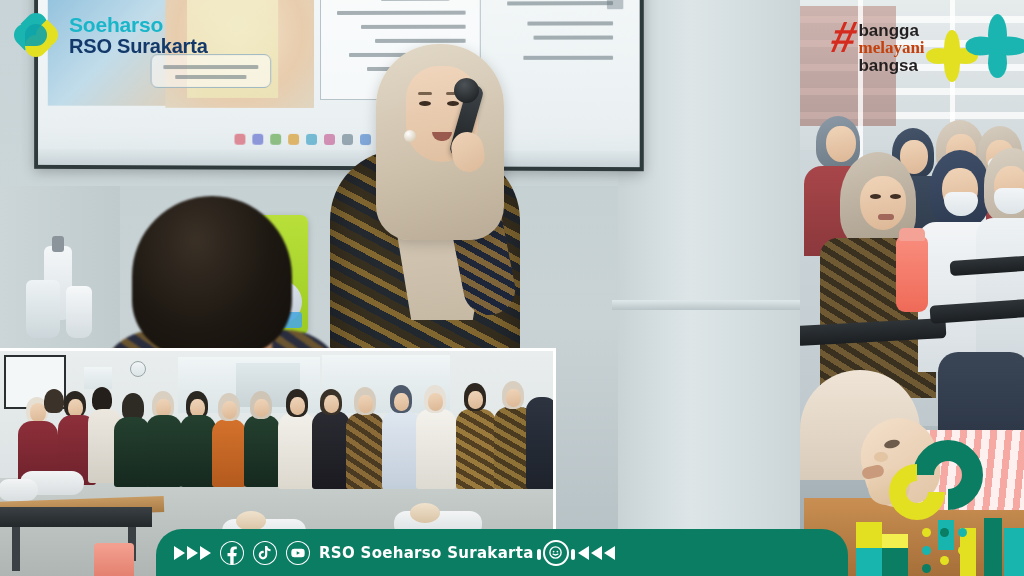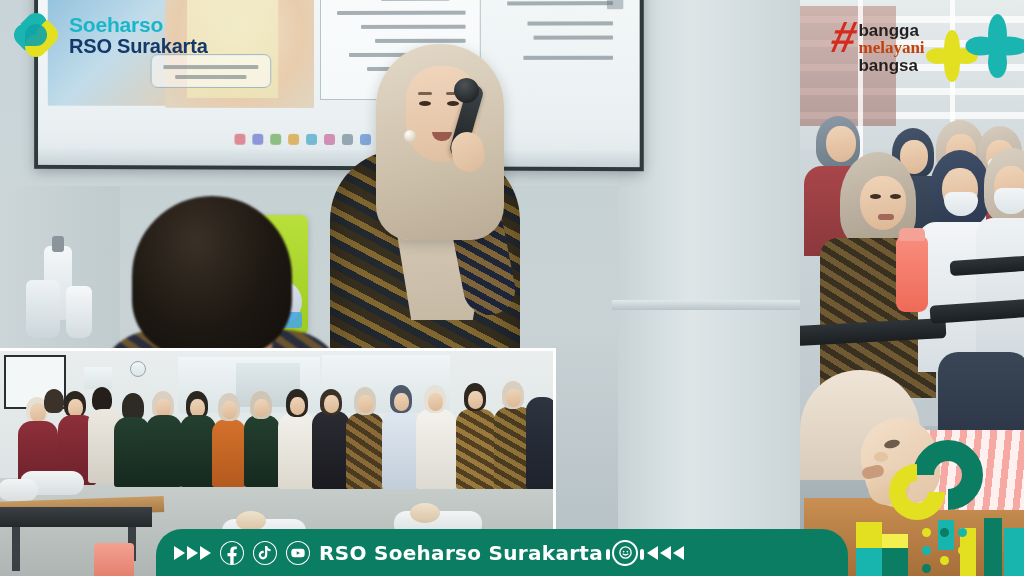--- a/index.html
+++ b/index.html
@@ -206,21 +206,21 @@
         background:#0b7d63; border-radius:26px 26px 0 0;
         display:flex; align-items:center; padding:0 16px 0 18px; gap:9px; }
   .arrows { display:flex; gap:2px; align-items:center; }
   .tri { width:0; height:0; border-left:11px solid #fff;
          border-top:7px solid transparent; border-bottom:7px solid transparent; }
   .tri-l { width:0; height:0; border-right:11px solid #fff;
          border-top:7px solid transparent; border-bottom:7px solid transparent; }
   .sico { width:24px; height:24px; border-radius:50%; background:#fff; position:relative;
           display:flex; align-items:center; justify-content:center; flex:0 0 auto; }
   .sico svg { display:block; }
-  .bn-text { color:#fff; font-size:20px; font-weight:bold; letter-spacing:.3px;
+  .bn-text { color:#fff; font-size:15px; font-weight:bold; letter-spacing:.3px;
              font-family:"DejaVu Sans", sans-serif; white-space:nowrap; }
   .bn-small { color:#fff; font-size:12.5px; font-weight:bold; letter-spacing:.2px;
              font-family:"DejaVu Sans", sans-serif; white-space:nowrap; }
   .bn-tag { color:#fff; font-size:14px; font-weight:bold; letter-spacing:0px;
              font-family:"Liberation Sans", sans-serif; white-space:nowrap; }
   .cc-icon { width:26px; height:26px; border-radius:50%; border:2.5px solid #fff; position:relative;
              display:flex; align-items:center; justify-content:center; flex:0 0 auto; }
   .cc-wave { position:absolute; top:7px; width:4px; height:11px; border-radius:2px; background:#fff; }
 </style>
 </head>

